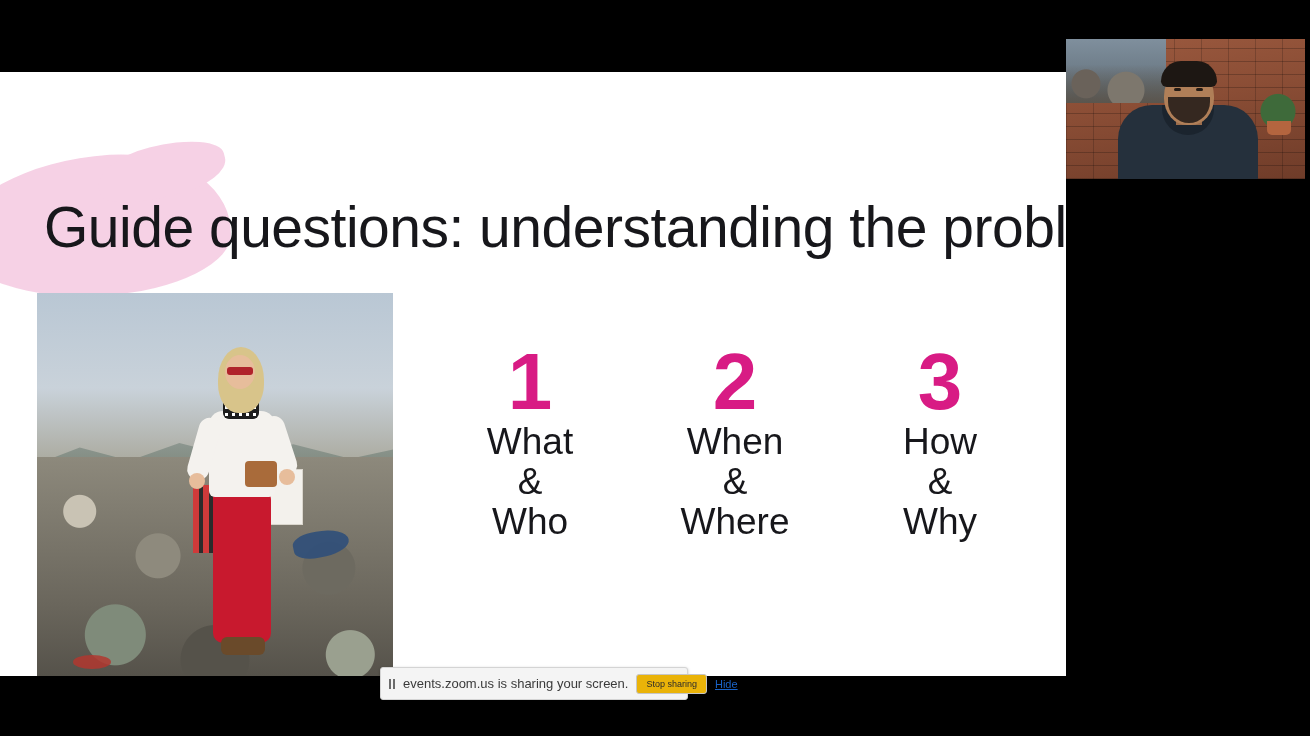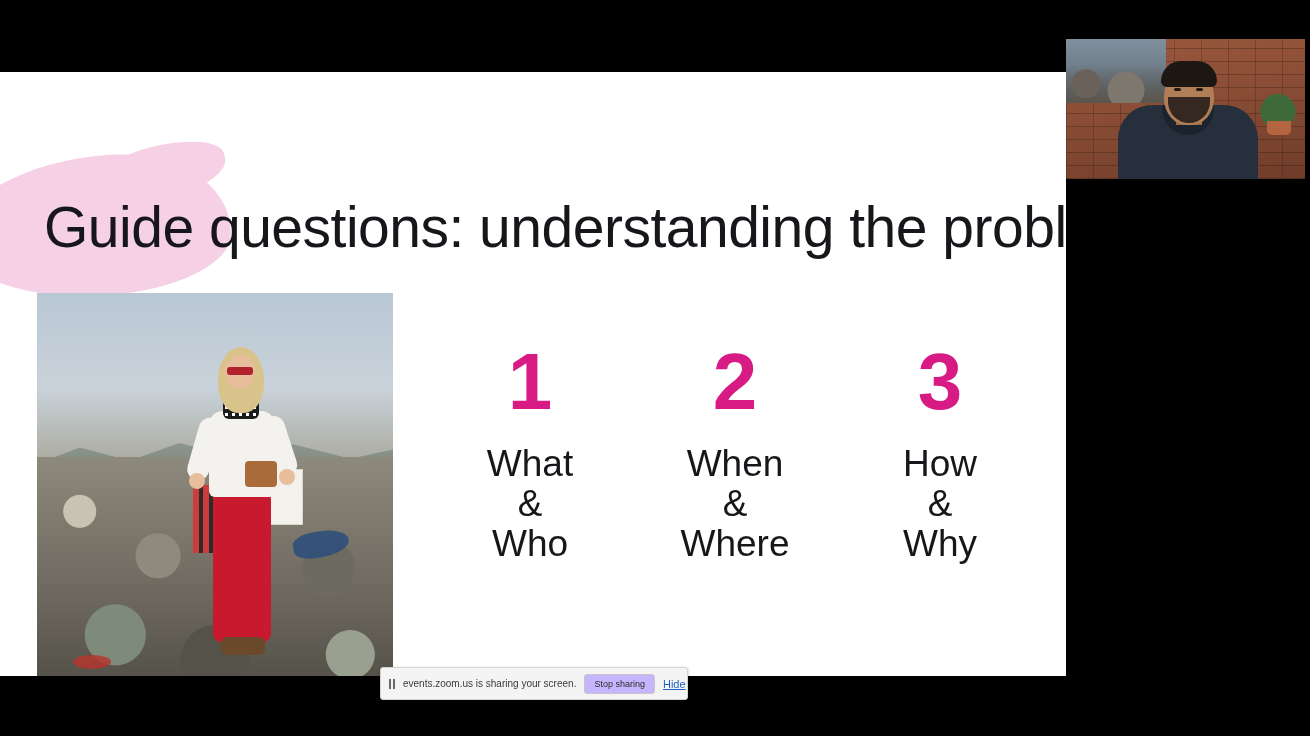--- a/index.html
+++ b/index.html
@@ -121,43 +121,43 @@
   .cols { position: absolute; left: 430px; top: 270px; width: 620px; }
   .col { position: absolute; width: 200px; text-align: center; }
   .col.c1 { left: 0; }
   .col.c2 { left: 205px; }
   .col.c3 { left: 410px; }
   .col .num {
     font-size: 80px; font-weight: 700; color: #d81b84;
     line-height: 1; font-family: "Liberation Sans", sans-serif;
   }
   .col .words {
-    margin-top: 22px; font-size: 37px; color: #17171b;
+    font-size: 37px; color: #17171b;
     line-height: 1.08; font-weight: 400;
     font-family: "Liberation Sans", sans-serif;
   }
 
   
   .share-bar {
     position: absolute;
     left: 380px; top: 667px;
     width: 308px; height: 33px;
     background: #f4f4f4;
     border: 1px solid #d4d4d4;
     border-radius: 3px;
     display: flex; align-items: center;
     padding: 0 8px;
     box-shadow: 0 1px 3px rgba(0,0,0,.25);
     gap: 8px;
   }
   .share-bar .pause-icon { display: flex; gap: 2px; }
   .share-bar .pause-icon i { display: block; width: 2px; height: 10px; background: #6b6b6b; }
-  .share-bar .msg { font-size: 10px; color: #3a3a3a; white-space: nowrap; }
+  .share-bar .msg { font-size: 13px; color: #3a3a3a; white-space: nowrap; }
   .share-bar .stop-btn {
-    font-size: 9px; color: #2b2b2b; background: #c4b5fd;
+    font-size: 9px; color: #2b2b2b; background: #eab308;
     border: 1px solid #c6c6c6; border-radius: 3px;
     padding: 4px 9px; white-space: nowrap; cursor: pointer;
   }
   .share-bar .hide-link {
     font-size: 11px; color: #1a63c7; text-decoration: underline;
     cursor: pointer; white-space: nowrap;
   }
 
   
   .video-tile {

